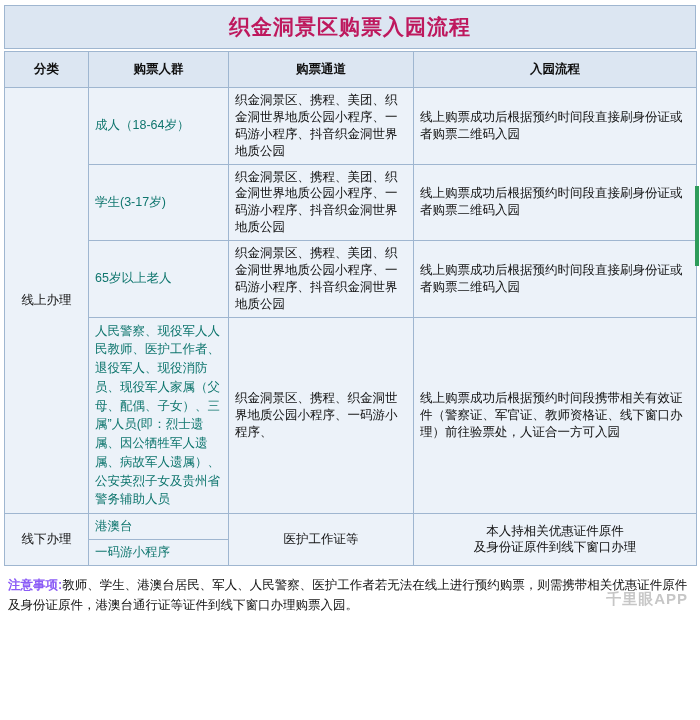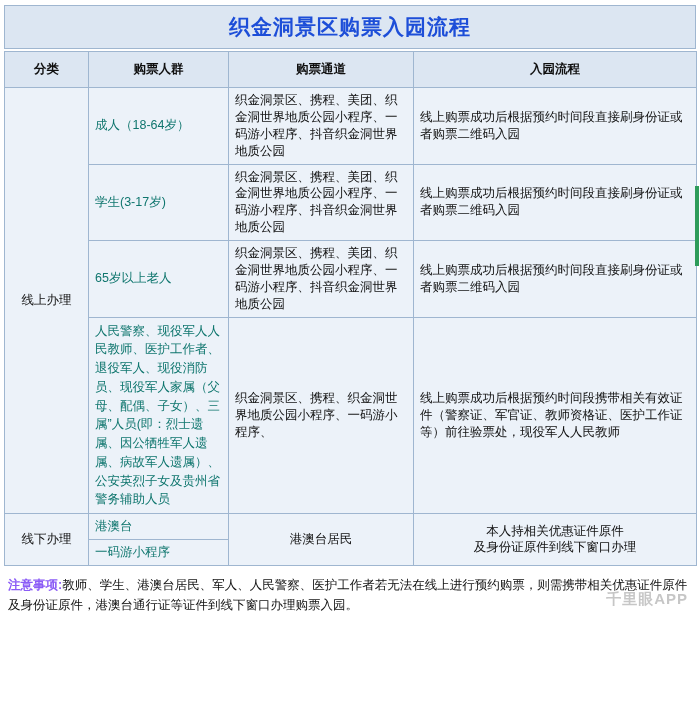--- a/index.html
+++ b/index.html
@@ -28,21 +28,21 @@
     height: 44px;
     display: flex;
     align-items: center;
     justify-content: center;
     box-sizing: border-box;
   }
   .title-bar .title-text {
     font-size: 21px;
     font-weight: bold;
     letter-spacing: 1px;
-    color: #1d4ed8;
+    color: #be185d;
   }
   table.flow {
     width: 692px;
     border-collapse: collapse;
     table-layout: fixed;
     margin-top: 2px;
   }
   table.flow td, table.flow th {
     border: 1px solid #9fb6d0;
     box-sizing: border-box;
@@ -164,26 +164,26 @@
         <td class="process">线上购票成功后根据预约时间段直接刷身份证或者购票二维码入园</td>
       </tr>
       <tr>
         <td class="group">65岁以上老人</td>
         <td class="channel">织金洞景区、携程、美团、织金洞世界地质公园小程序、一码游小程序、抖音织金洞世界地质公园</td>
         <td class="process">线上购票成功后根据预约时间段直接刷身份证或者购票二维码入园</td>
       </tr>
       <tr>
         <td class="group small">人民警察、现役军人人民教师、医护工作者、退役军人、现役消防员、现役军人家属（父母、配偶、子女）、三属”人员(即：烈士遗属、因公牺牲军人遗属、病故军人遗属）、公安英烈子女及贵州省警务辅助人员</td>
         <td class="channel">织金洞景区、携程、织金洞世界地质公园小程序、一码游小程序、</td>
-        <td class="process">线上购票成功后根据预约时间段携带相关有效证件（警察证、军官证、教师资格证、医护工作证等）前往验票处，现役军人人民教师</td>
+        <td class="process">线上购票成功后根据预约时间段携带相关有效证件（警察证、军官证、教师资格证、线下窗口办理）前往验票处，人证合一方可入园</td>
       </tr>
       <tr>
         <td class="cat" rowspan="2">线下办理</td>
         <td class="group">港澳台</td>
-        <td class="channel center" rowspan="2">港澳台居民</td>
+        <td class="channel center" rowspan="2">医护工作证等</td>
         <td class="process center" rowspan="2" style="white-space:pre-line">本人持相关优惠证件原件
 及身份证原件到线下窗口办理</td>
       </tr>
       <tr>
         <td class="group">一码游小程序</td>
       </tr>
     </tbody>
   </table>
 
   <div class="note">

